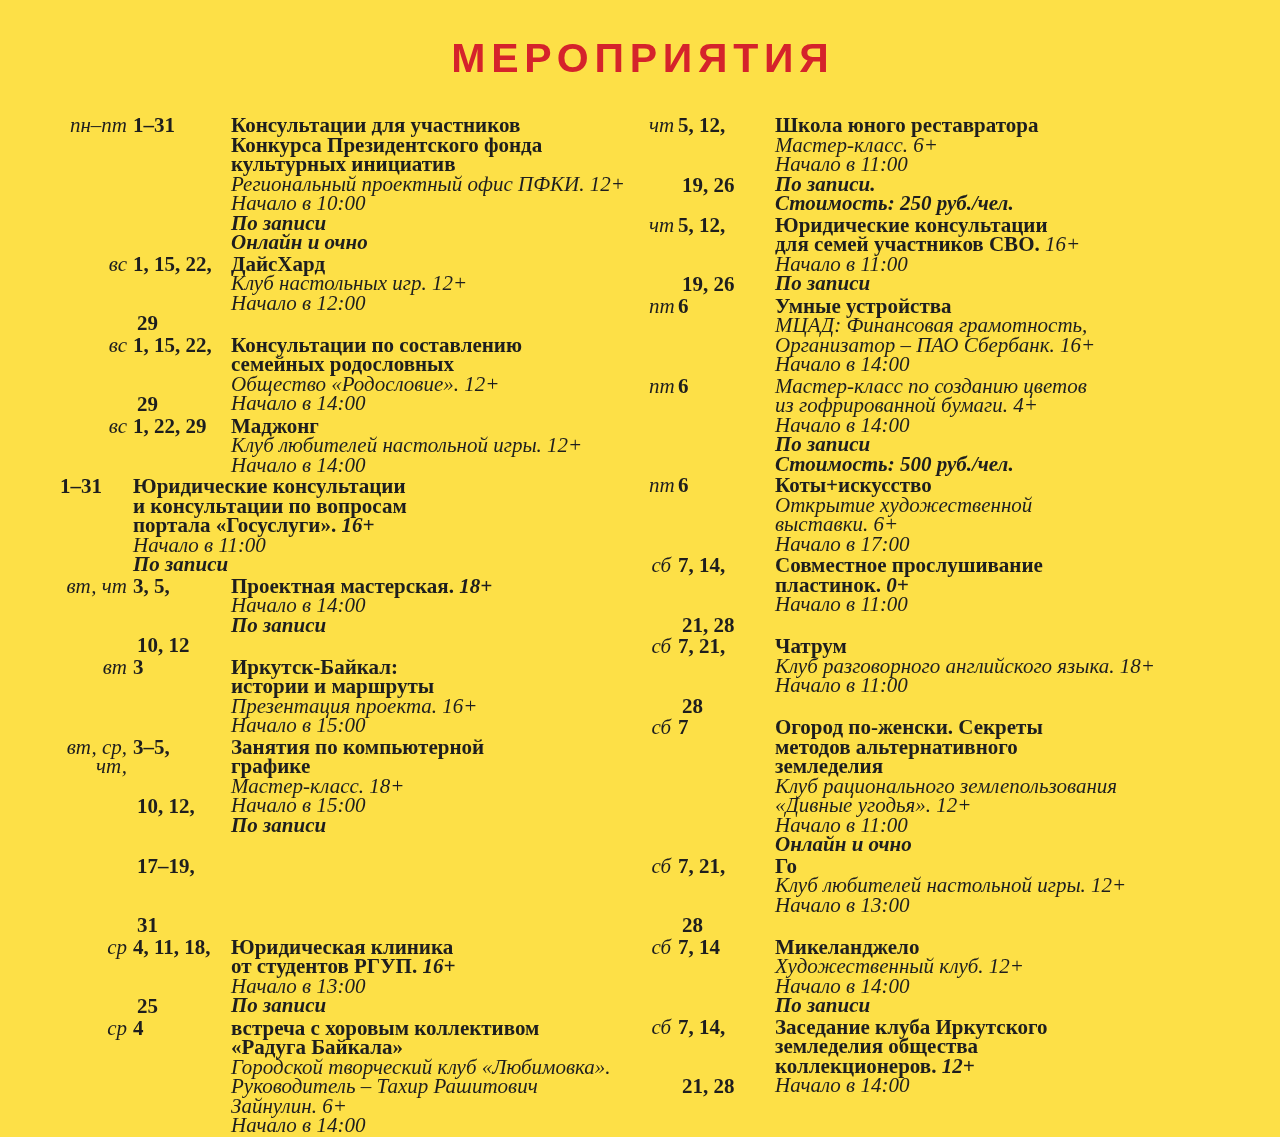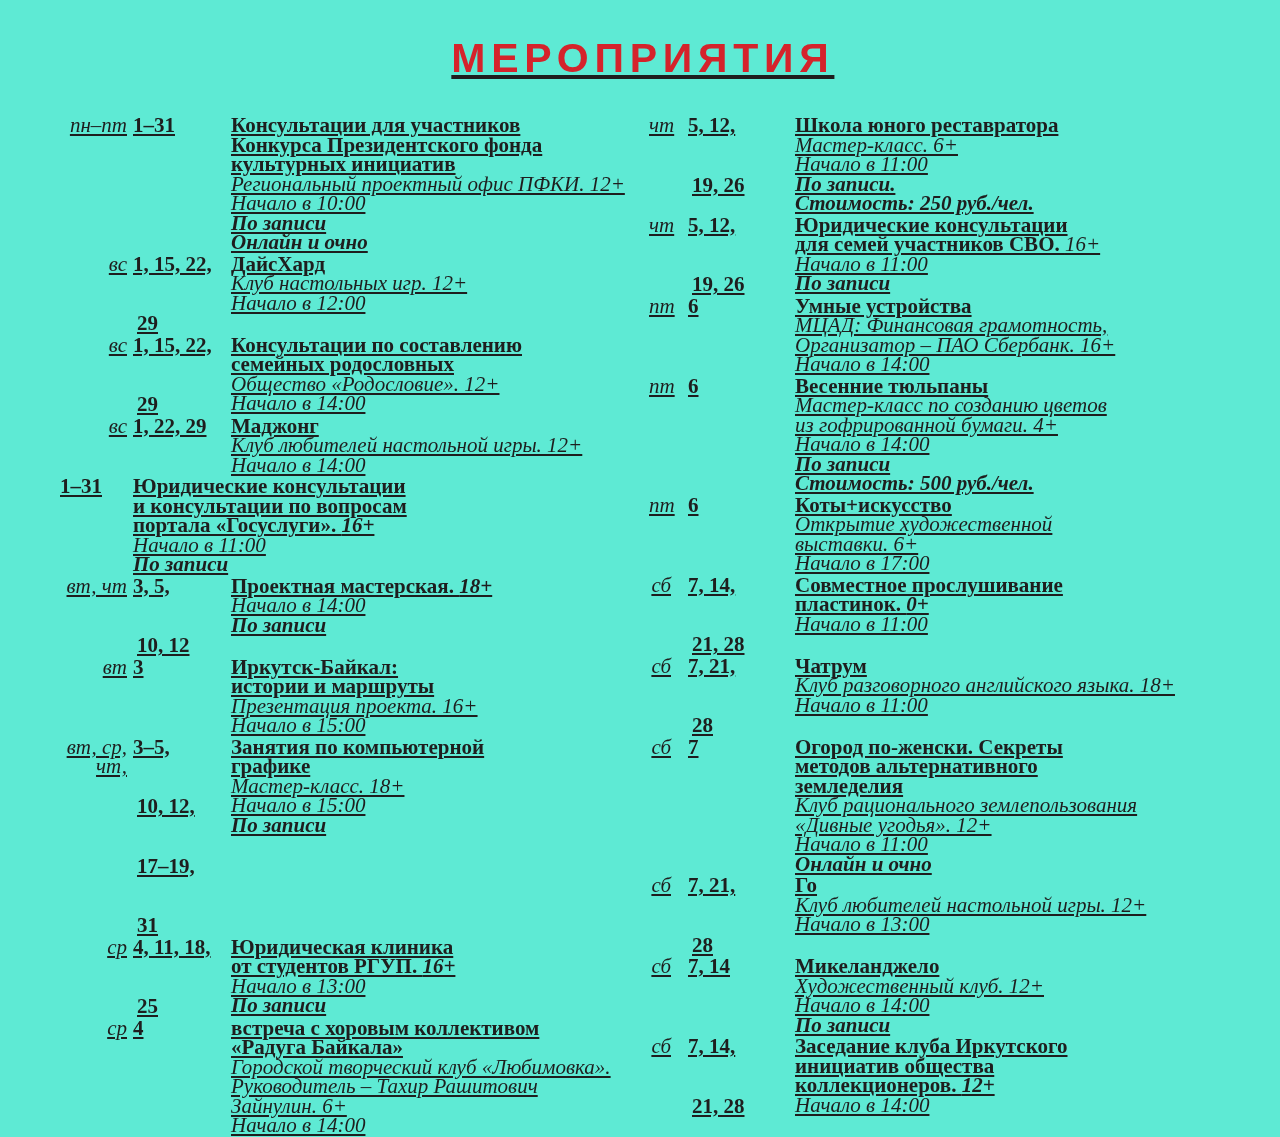--- a/index.html
+++ b/index.html
@@ -30,37 +30,37 @@
     gap:24px;
   }
   .column{display:flex;flex-direction:column;}
   .column-left{width:565px;}
   .column-right{width:524px;}
   .entry{
     display:grid;
     margin-bottom:2px;
   }
   .column-left .entry{grid-template-columns:67px 92px 1fr;column-gap:6px;}
-  .column-right .entry{grid-template-columns:22px 90px 1fr;column-gap:17px;}
+  .column-right .entry{grid-template-columns:22px 90px 1fr;column-gap:7px;}
   .l{
     font-size:21px;
     line-height:19.5px;
     white-space:nowrap;
   }
   .day{text-align:right;font-style:italic;}
   .dates{font-weight:bold;}
   .dates .cont{padding-left:4px;margin-top:40px;}
   .s-b{font-weight:bold;}
   .s-i{font-style:italic;}
   .s-bi{font-weight:bold;font-style:italic;}
 </style>
 </head>
 <body>
 
-<div class="page" style="background: #5eead4; color: rgb(30, 30, 30); text-decoration: underline;">
+<div class="page" style="background: #fde047; color: rgb(30, 30, 30);">
   <h1 class="page-title" style="color: rgb(213, 35, 43);">МЕРОПРИЯТИЯ</h1>
   <div class="columns">
     <div class="column column-left">
         <div class="entry">
           <div class="day">
             <div class="l">пн–пт</div>
           </div>
           <div class="dates">
             <div class="l">1–31</div>
           </div>
@@ -254,21 +254,20 @@
           </div>
         </div>
         <div class="entry">
           <div class="day">
             <div class="l">пт</div>
           </div>
           <div class="dates">
             <div class="l">6</div>
           </div>
           <div class="desc">
-            <div class="l"><span class="s-b">Весенние тюльпаны</span></div>
             <div class="l"><span class="s-i">Мастер-класс по созданию цветов</span></div>
             <div class="l"><span class="s-i">из гофрированной бумаги. 4+</span></div>
             <div class="l"><span class="s-i">Начало в 14:00</span></div>
             <div class="l"><span class="s-bi">По записи</span></div>
             <div class="l"><span class="s-bi">Стоимость: 500 руб./чел.</span></div>
           </div>
         </div>
         <div class="entry">
           <div class="day">
             <div class="l">пт</div>
@@ -359,20 +358,20 @@
         <div class="entry">
           <div class="day">
             <div class="l">сб</div>
           </div>
           <div class="dates">
             <div class="l">7, 14,</div>
             <div class="l cont">21, 28</div>
           </div>
           <div class="desc">
             <div class="l"><span class="s-b">Заседание клуба Иркутского</span></div>
-            <div class="l"><span class="s-b">инициатив общества</span></div>
+            <div class="l"><span class="s-b">земледелия общества</span></div>
             <div class="l"><span class="s-b">коллекционеров. </span><span class="s-bi">12+</span></div>
             <div class="l"><span class="s-i">Начало в 14:00</span></div>
           </div>
         </div>
       </div>
   </div>
 </div>
 
 </body></html>

